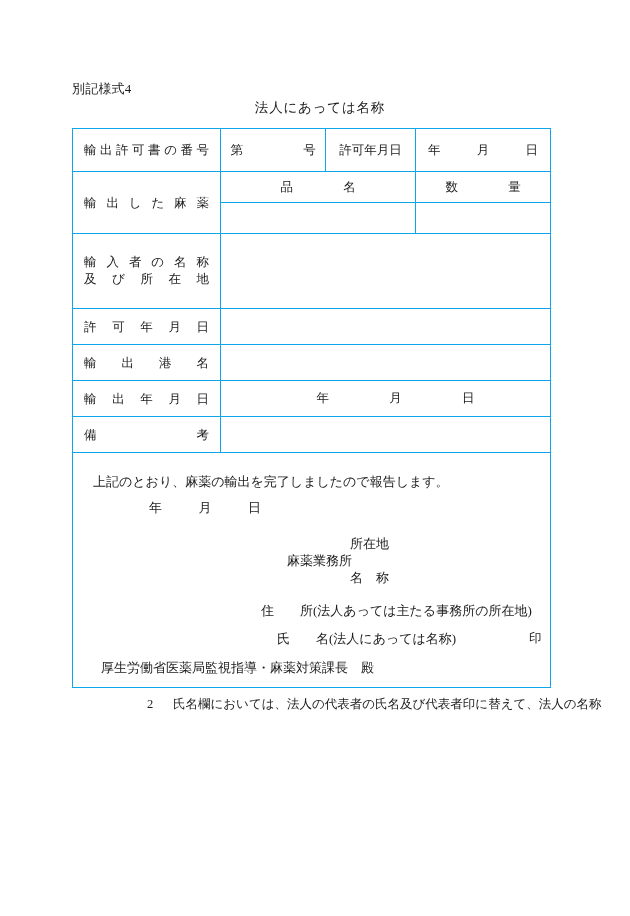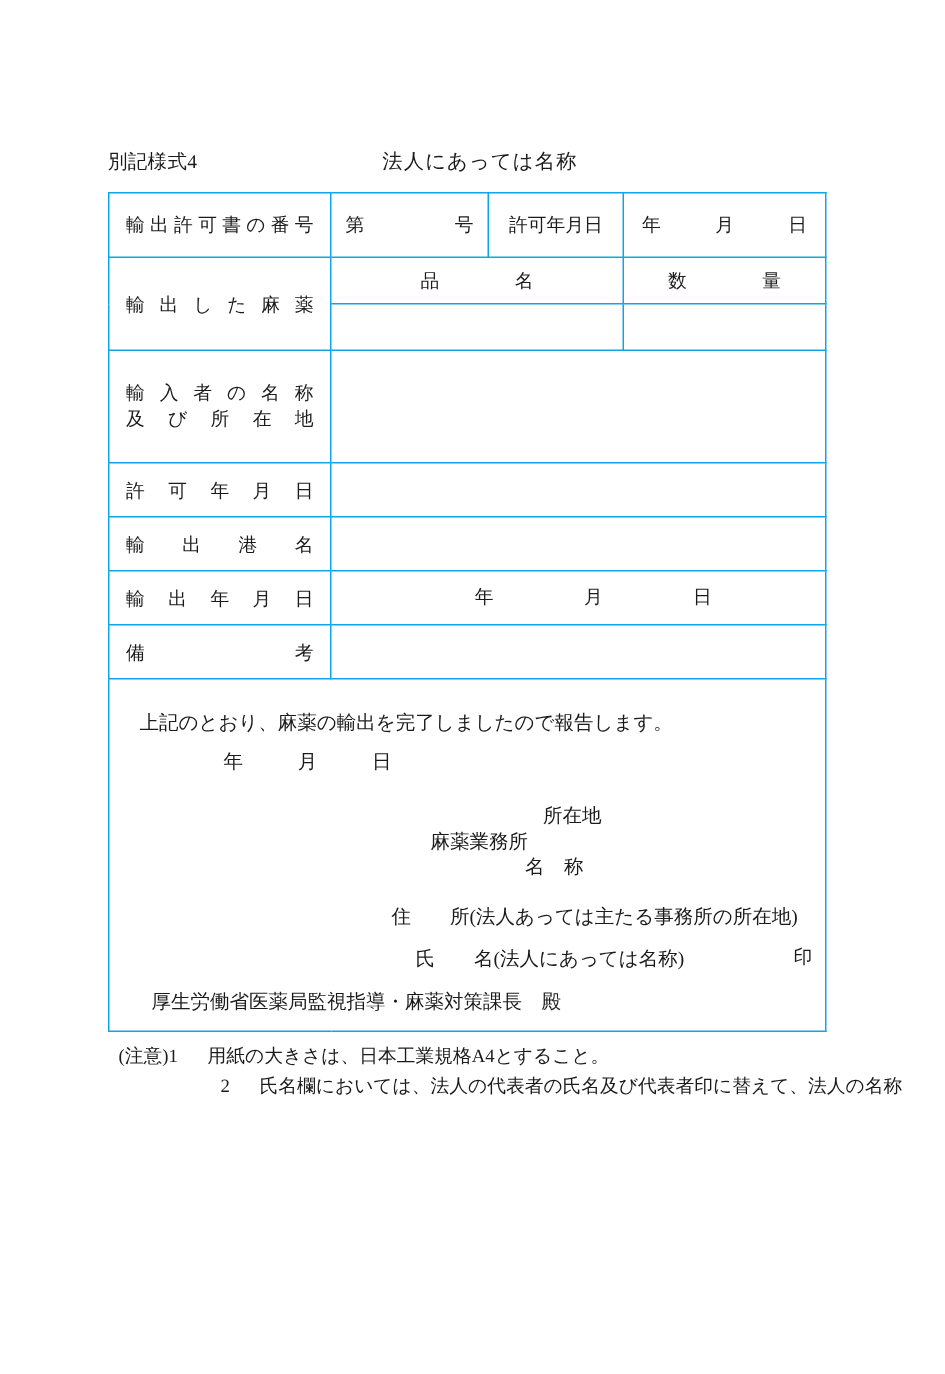--- a/index.html
+++ b/index.html
@@ -23,21 +23,20 @@
 
   
   .form-number {
     position: absolute;
     left: 72px;
     top: 81px;
     font-size: 13px;
     line-height: 16px;
     letter-spacing: 0.2px;
     white-space: nowrap;
-    margin-top: 19px;
   }
   .doc-title {
     position: absolute;
     left: 0;
     right: 0;
     top: 99px;
     text-align: center;
     font-size: 13.5px;
     line-height: 17px;
     letter-spacing: 0.8px;
@@ -101,21 +100,21 @@
     height: 234px;
   }
   .stmt-line {
     position: absolute;
     font-size: 13px;
     line-height: 17px;
     white-space: nowrap;
   }
   .s-decl   { left: 20px;  top: 20px; }
   .s-date   { left: 76px;  top: 46px; }
-  .s-addr   { left: 277px; top: 82px; margin-left: 12px; }
+  .s-addr   { left: 277px; top: 82px; }
   .s-office { left: 214px; top: 99px; }
   .s-name   { left: 277px; top: 116px; }
   .s-jusho  { left: 188px; top: 149px; }
   .s-shimei { left: 204px; top: 177px; }
   .s-seal   { position: absolute; left: 456px; top: 177px; font-size: 12.5px; }
   .s-to     { left: 28px;  top: 206px; }
 
   
   .notes {
     position: absolute;
@@ -273,21 +272,18 @@
 
           <div class="stmt-line s-to">厚生労働省医薬局監視指導・麻薬対策課長　殿</div>
 
         </div>
       </td>
     </tr>
   </tbody>
     </table>
 
   <div class="notes">
-    <div class="note-row">
-      <span class="note-lead">(注意)</span><span class="note-num">1</span><span>用紙の大きさは、日本工業規格A4とすること。</span>
-    </div>
     <div class="note-row note-indent">
       <span class="note-num">2</span><span>氏名欄においては、法人の代表者の氏名及び代表者印に替えて、法人の名称</span>
     </div>
   </div>
 
 </div>
 
 </body></html>

